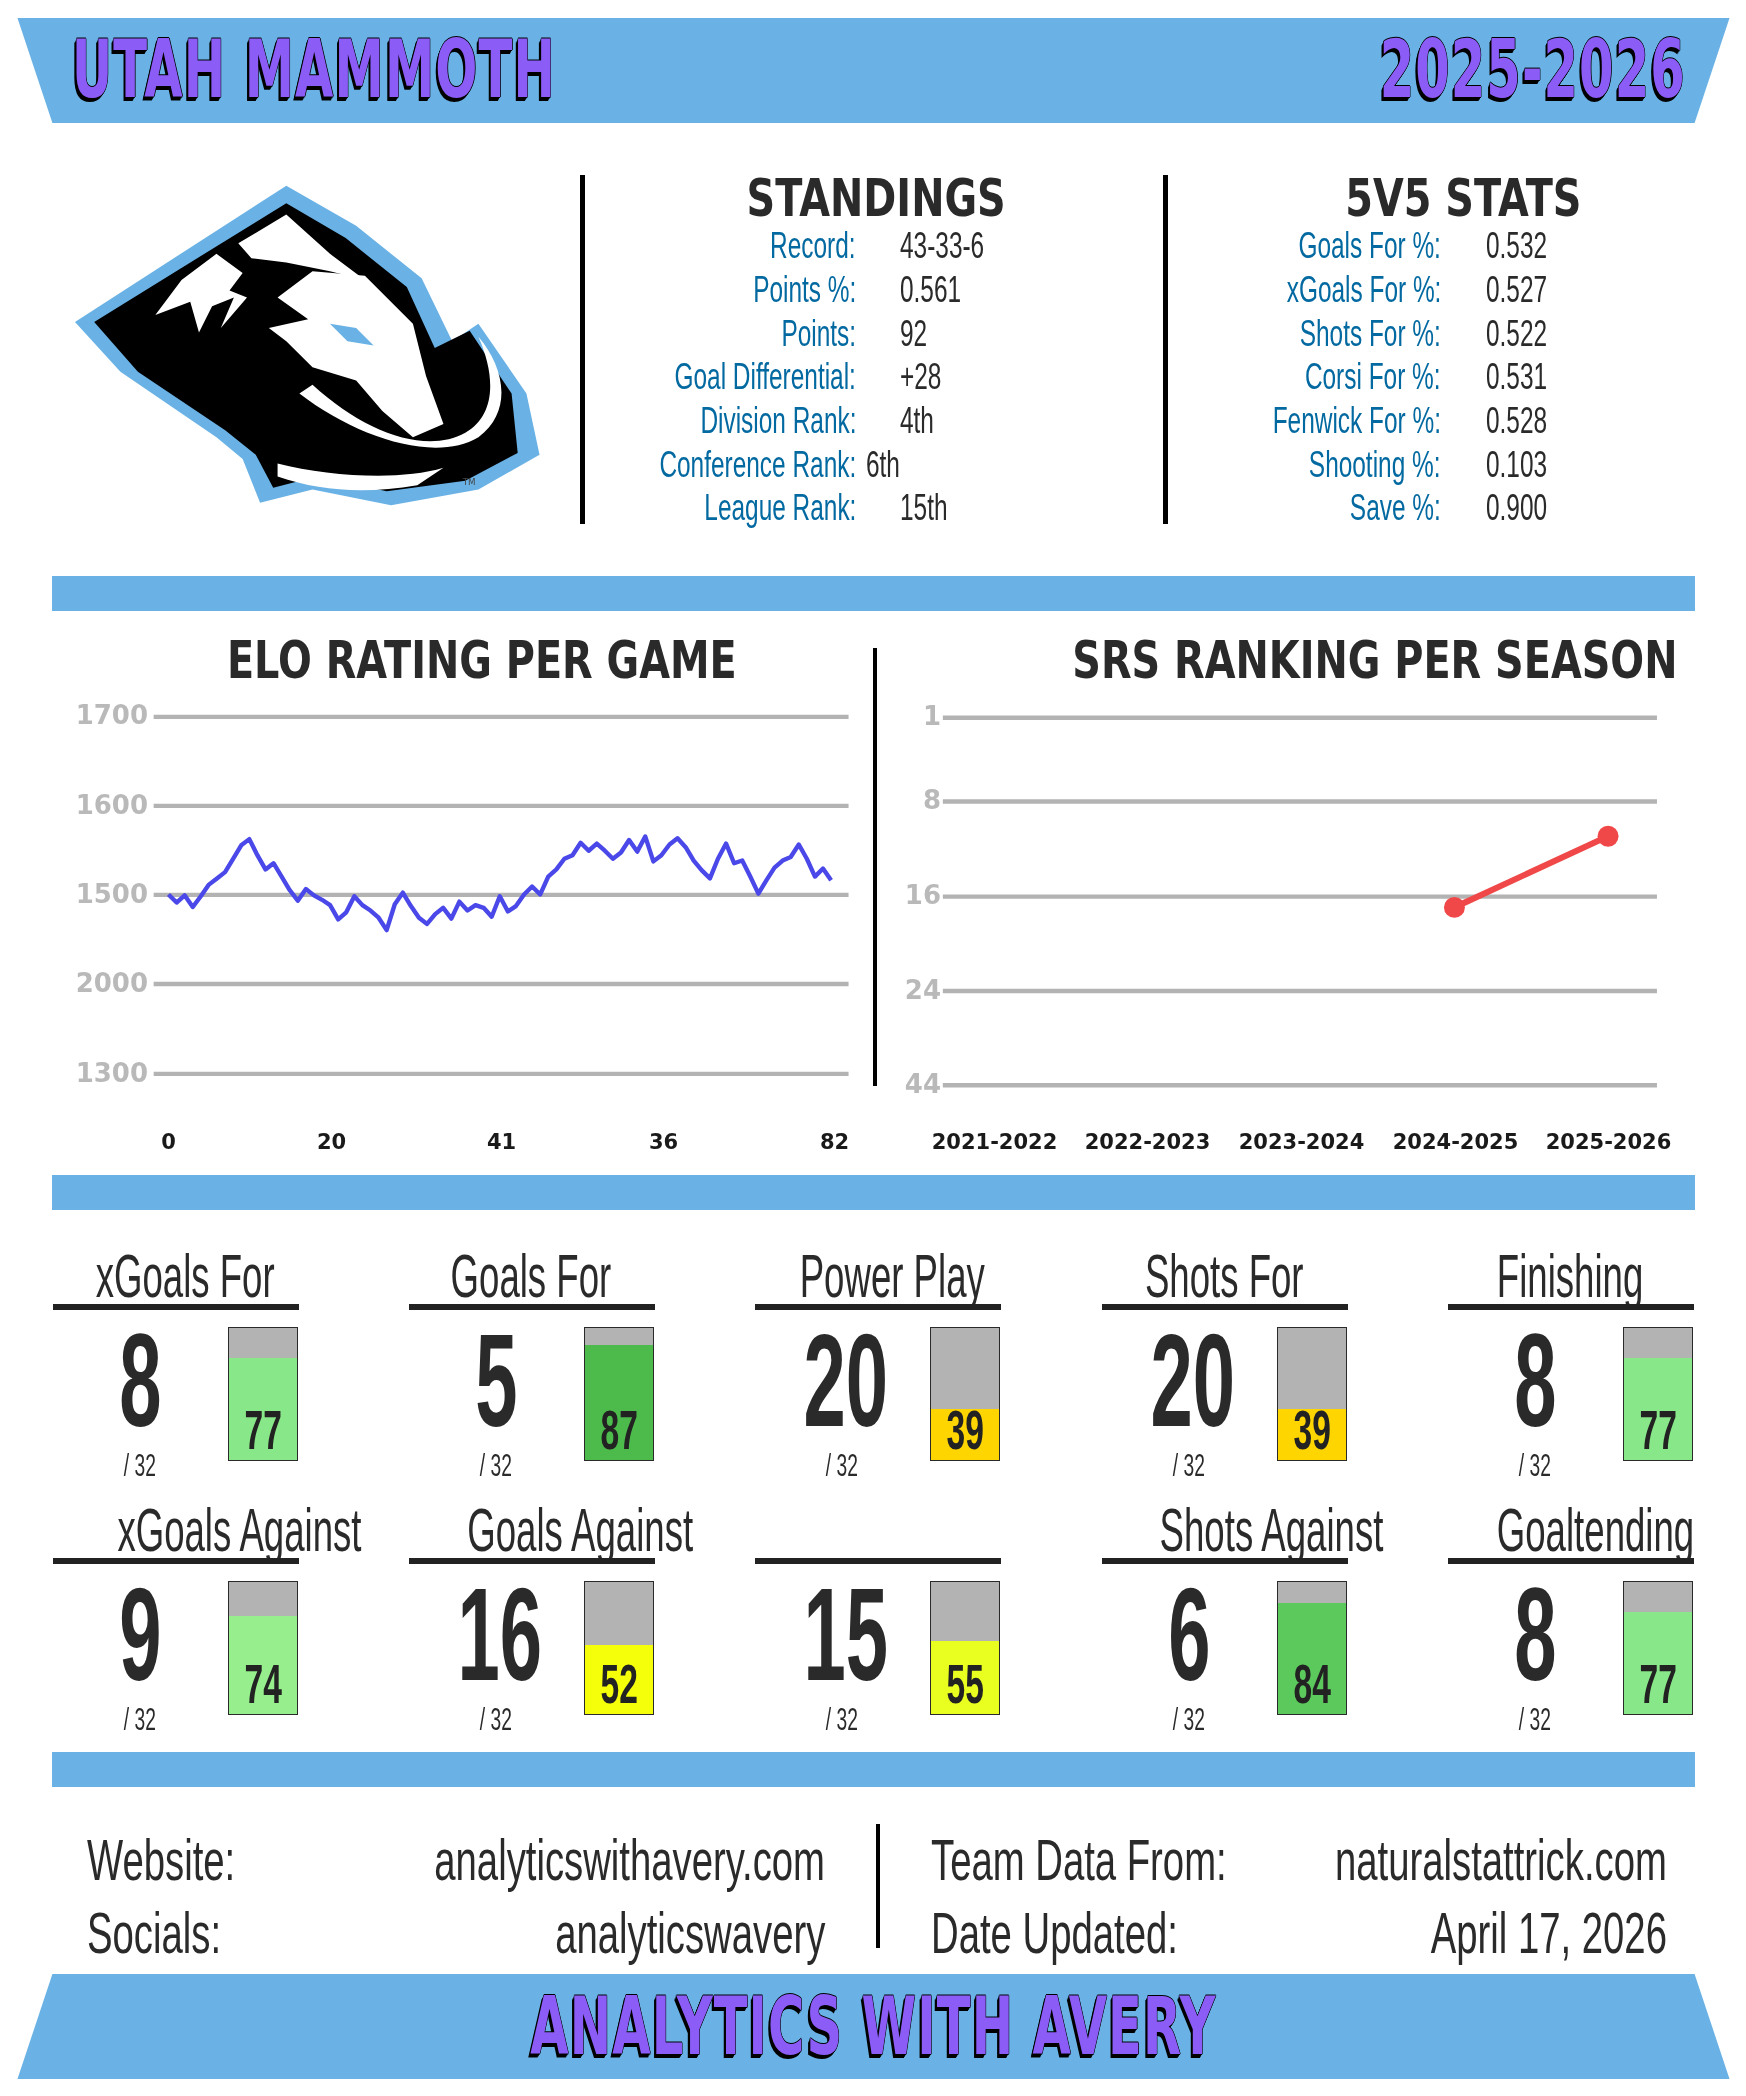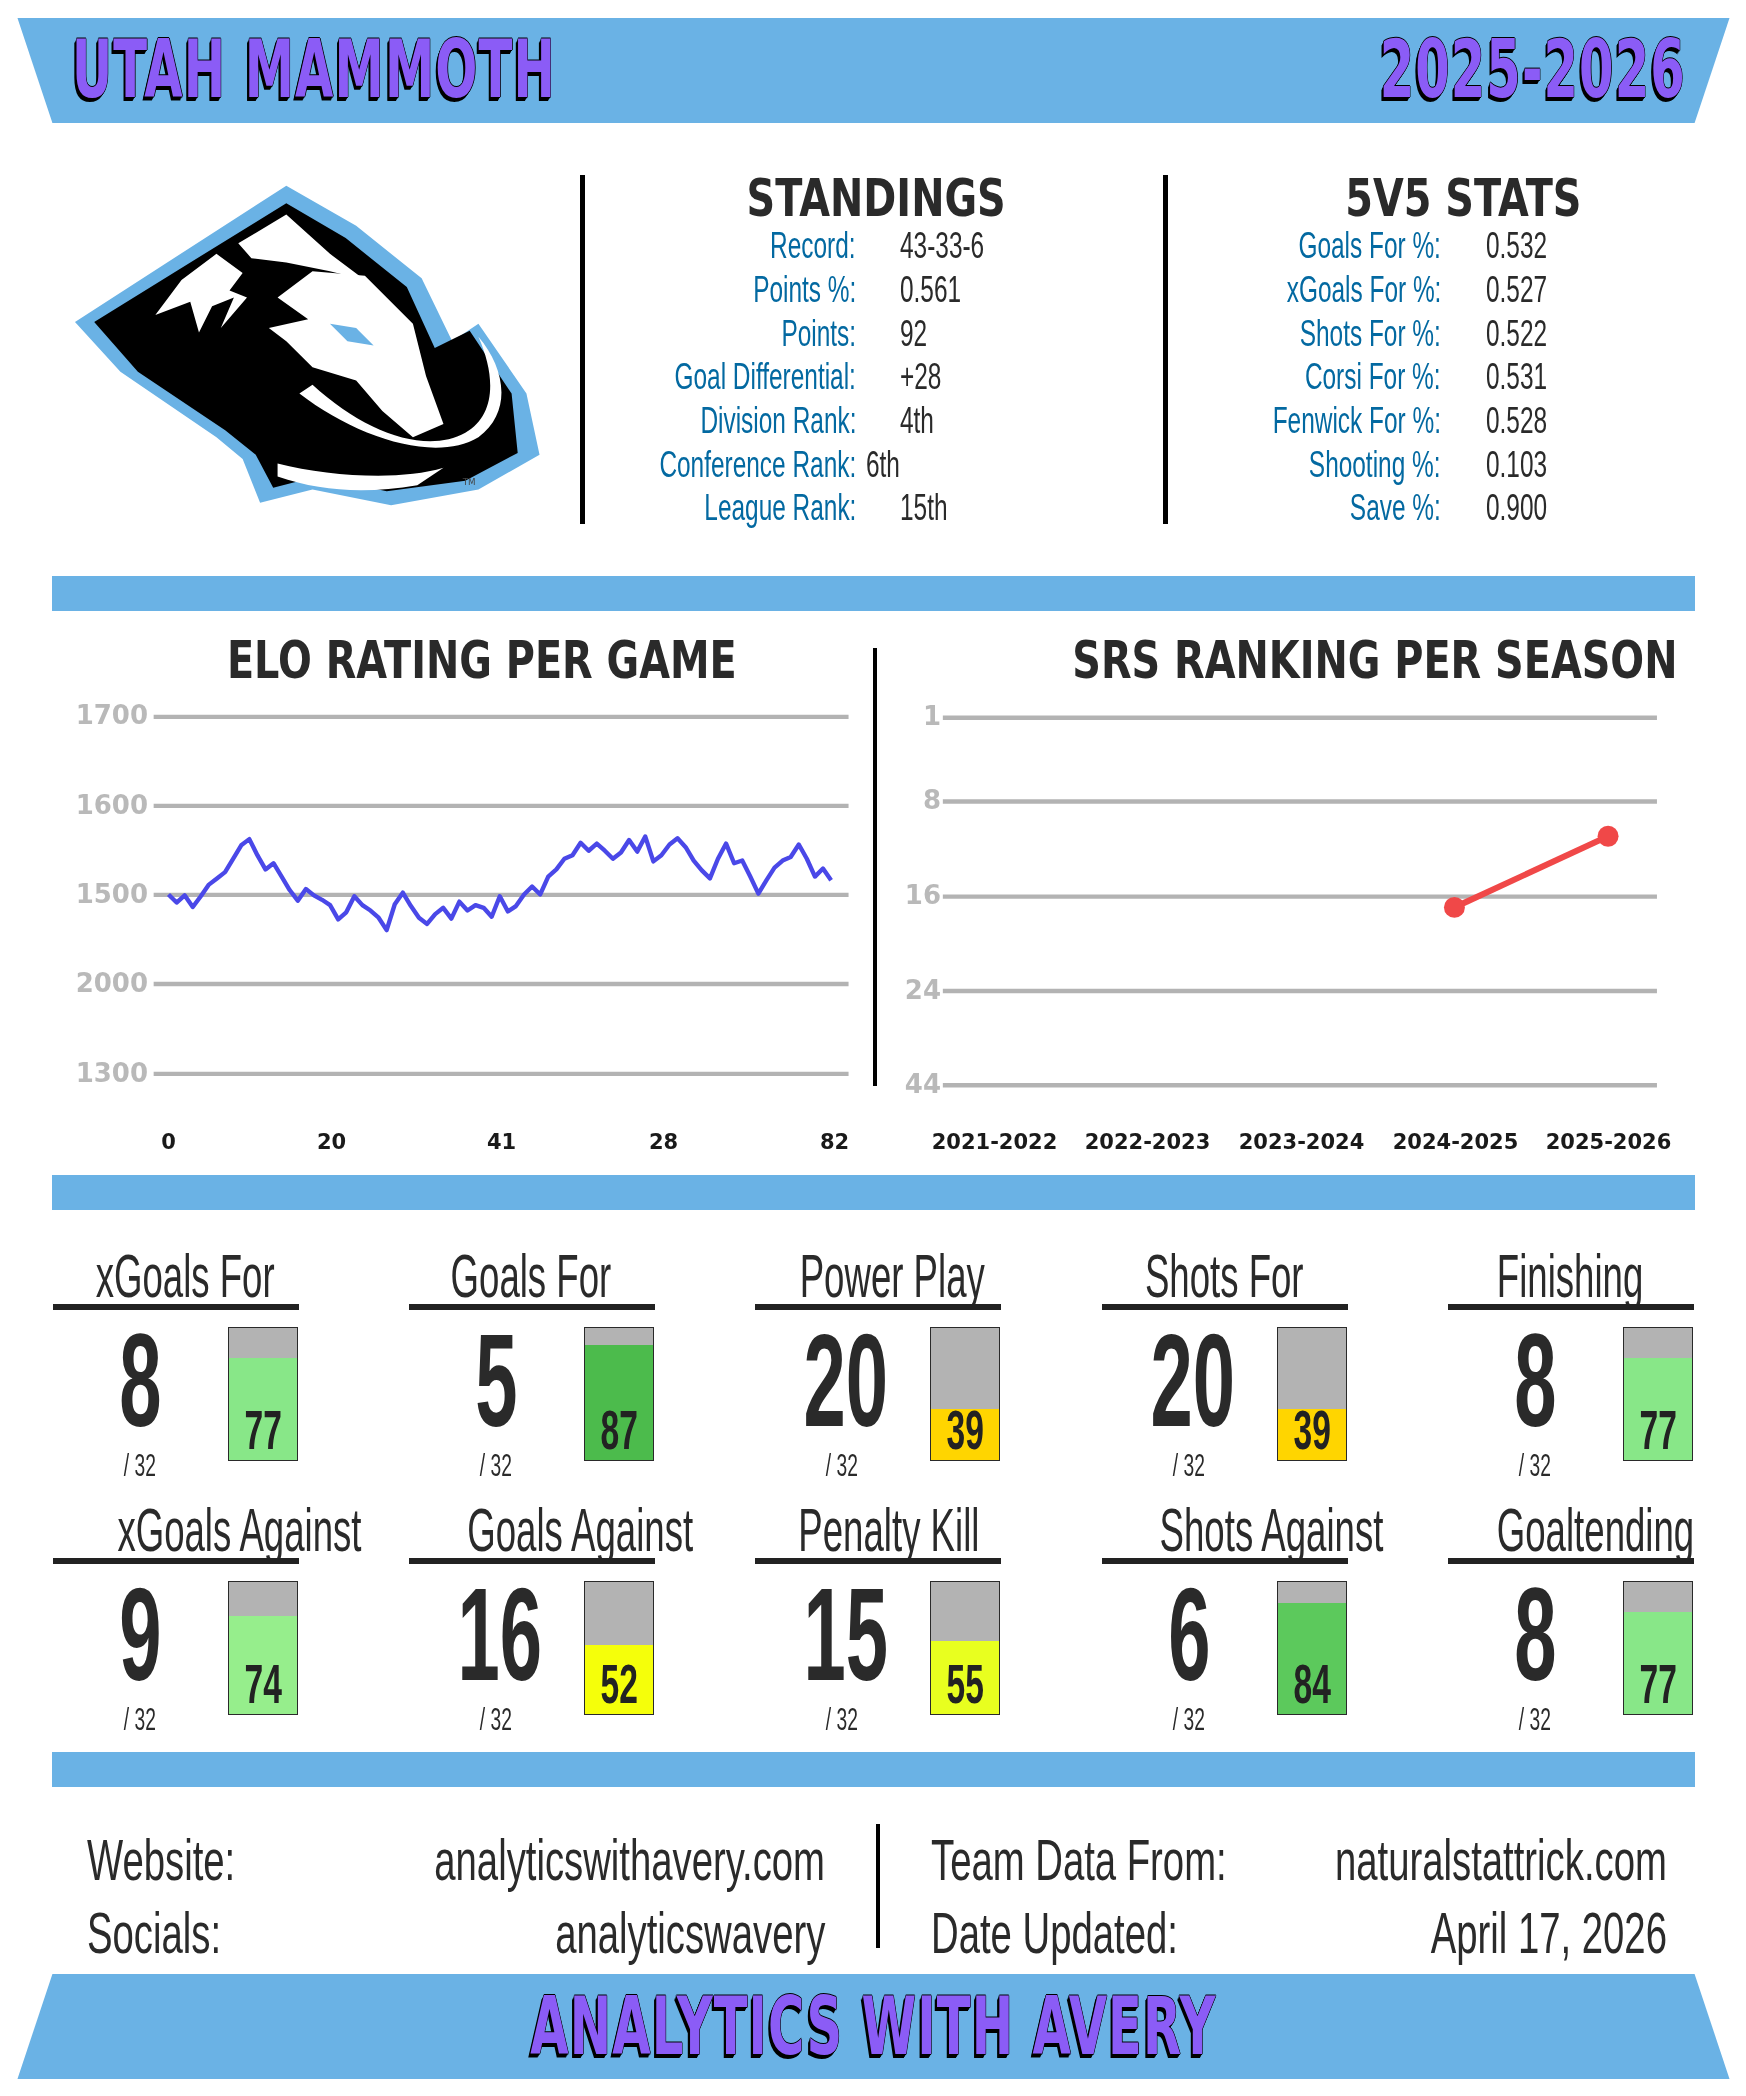--- a/index.html
+++ b/index.html
@@ -137,21 +137,21 @@
   </svg>
   <div class="axis-lbl" style="left:61px;top:700px;">1700</div>
   <div class="axis-lbl" style="left:61px;top:790px;">1600</div>
   <div class="axis-lbl" style="left:61px;top:879px;">1500</div>
   <div class="axis-lbl" style="left:61px;top:968px;">2000</div>
   <div class="axis-lbl" style="left:61px;top:1058px;">1300</div>
 
   <div class="x-lbl" style="left:81px;top:1130px;">0</div>
   <div class="x-lbl" style="left:244px;top:1130px;">20</div>
   <div class="x-lbl" style="left:414px;top:1130px;">41</div>
-  <div class="x-lbl" style="left:576px;top:1130px;">28</div>
+  <div class="x-lbl" style="left:576px;top:1130px;">36</div>
   <div class="x-lbl" style="left:747px;top:1130px;">82</div>
 </div>
 
 <div class="vdiv" style="left:873px;top:648px;width:3.5px;height:438px;"></div>
 
 <div class="section-title" style="left:987px;width:611px;top:633px;font-size:51px;line-height:56px;">
   <span>SRS RANKING PER SEASON</span>
 </div>
 <div>
   <svg class="abs" style="left:873px;top:0;" width="873" height="1170" viewBox="0 0 1000 1340">
@@ -251,21 +251,20 @@
     <div class="panel-title"><span class="t">Goals Against</span></div>
     <div class="panel-underline"></div>
     <div class="panel-rank"><span class="r">16</span></div>
     <div class="panel-of"><span class="o">/ 32</span></div>
     <div class="bar-box">
       <div class="bar-fill" style="height: 52%; background: rgb(245, 255, 10);"></div>
       <div class="bar-pct"><span class="p">52</span></div>
     </div>
   </div>
     <div class="panel" style="left: 755px; top: 1499px;">
-    <div class="panel-title"><span class="t">Penalty Kill</span></div>
     <div class="panel-underline"></div>
     <div class="panel-rank"><span class="r">15</span></div>
     <div class="panel-of"><span class="o">/ 32</span></div>
     <div class="bar-box">
       <div class="bar-fill" style="height: 55%; background: rgb(232, 255, 31);"></div>
       <div class="bar-pct"><span class="p">55</span></div>
     </div>
   </div>
     <div class="panel" style="left: 1102px; top: 1499px;">
     <div class="panel-title"><span class="t">Shots Against</span></div>

